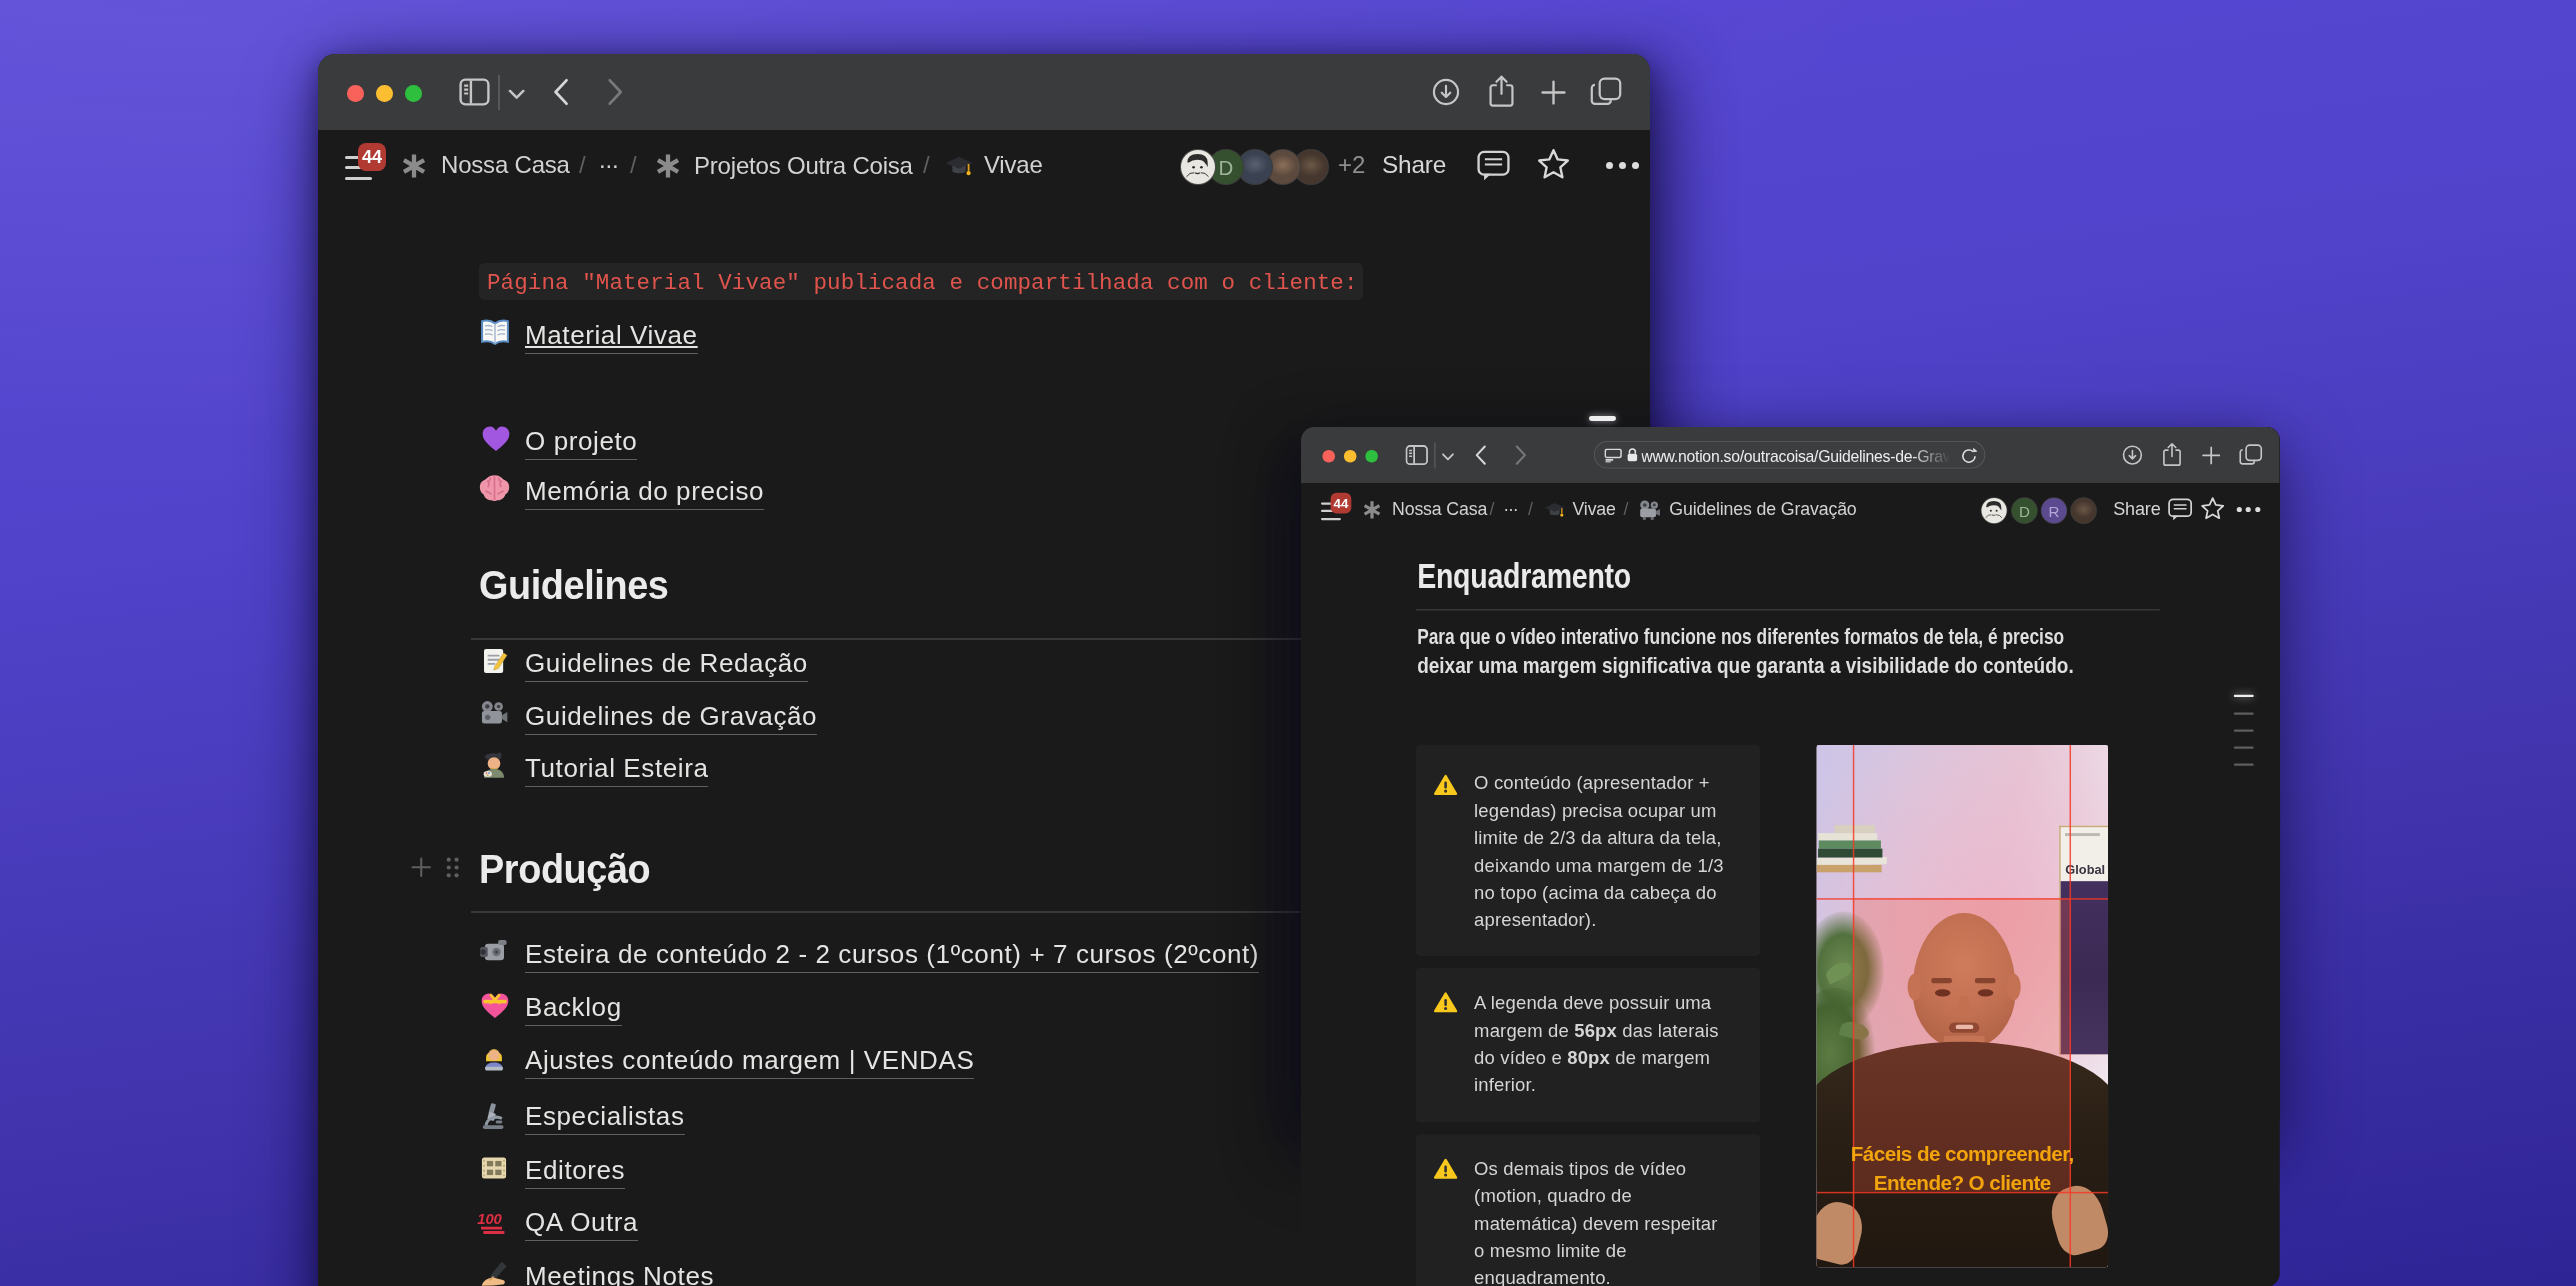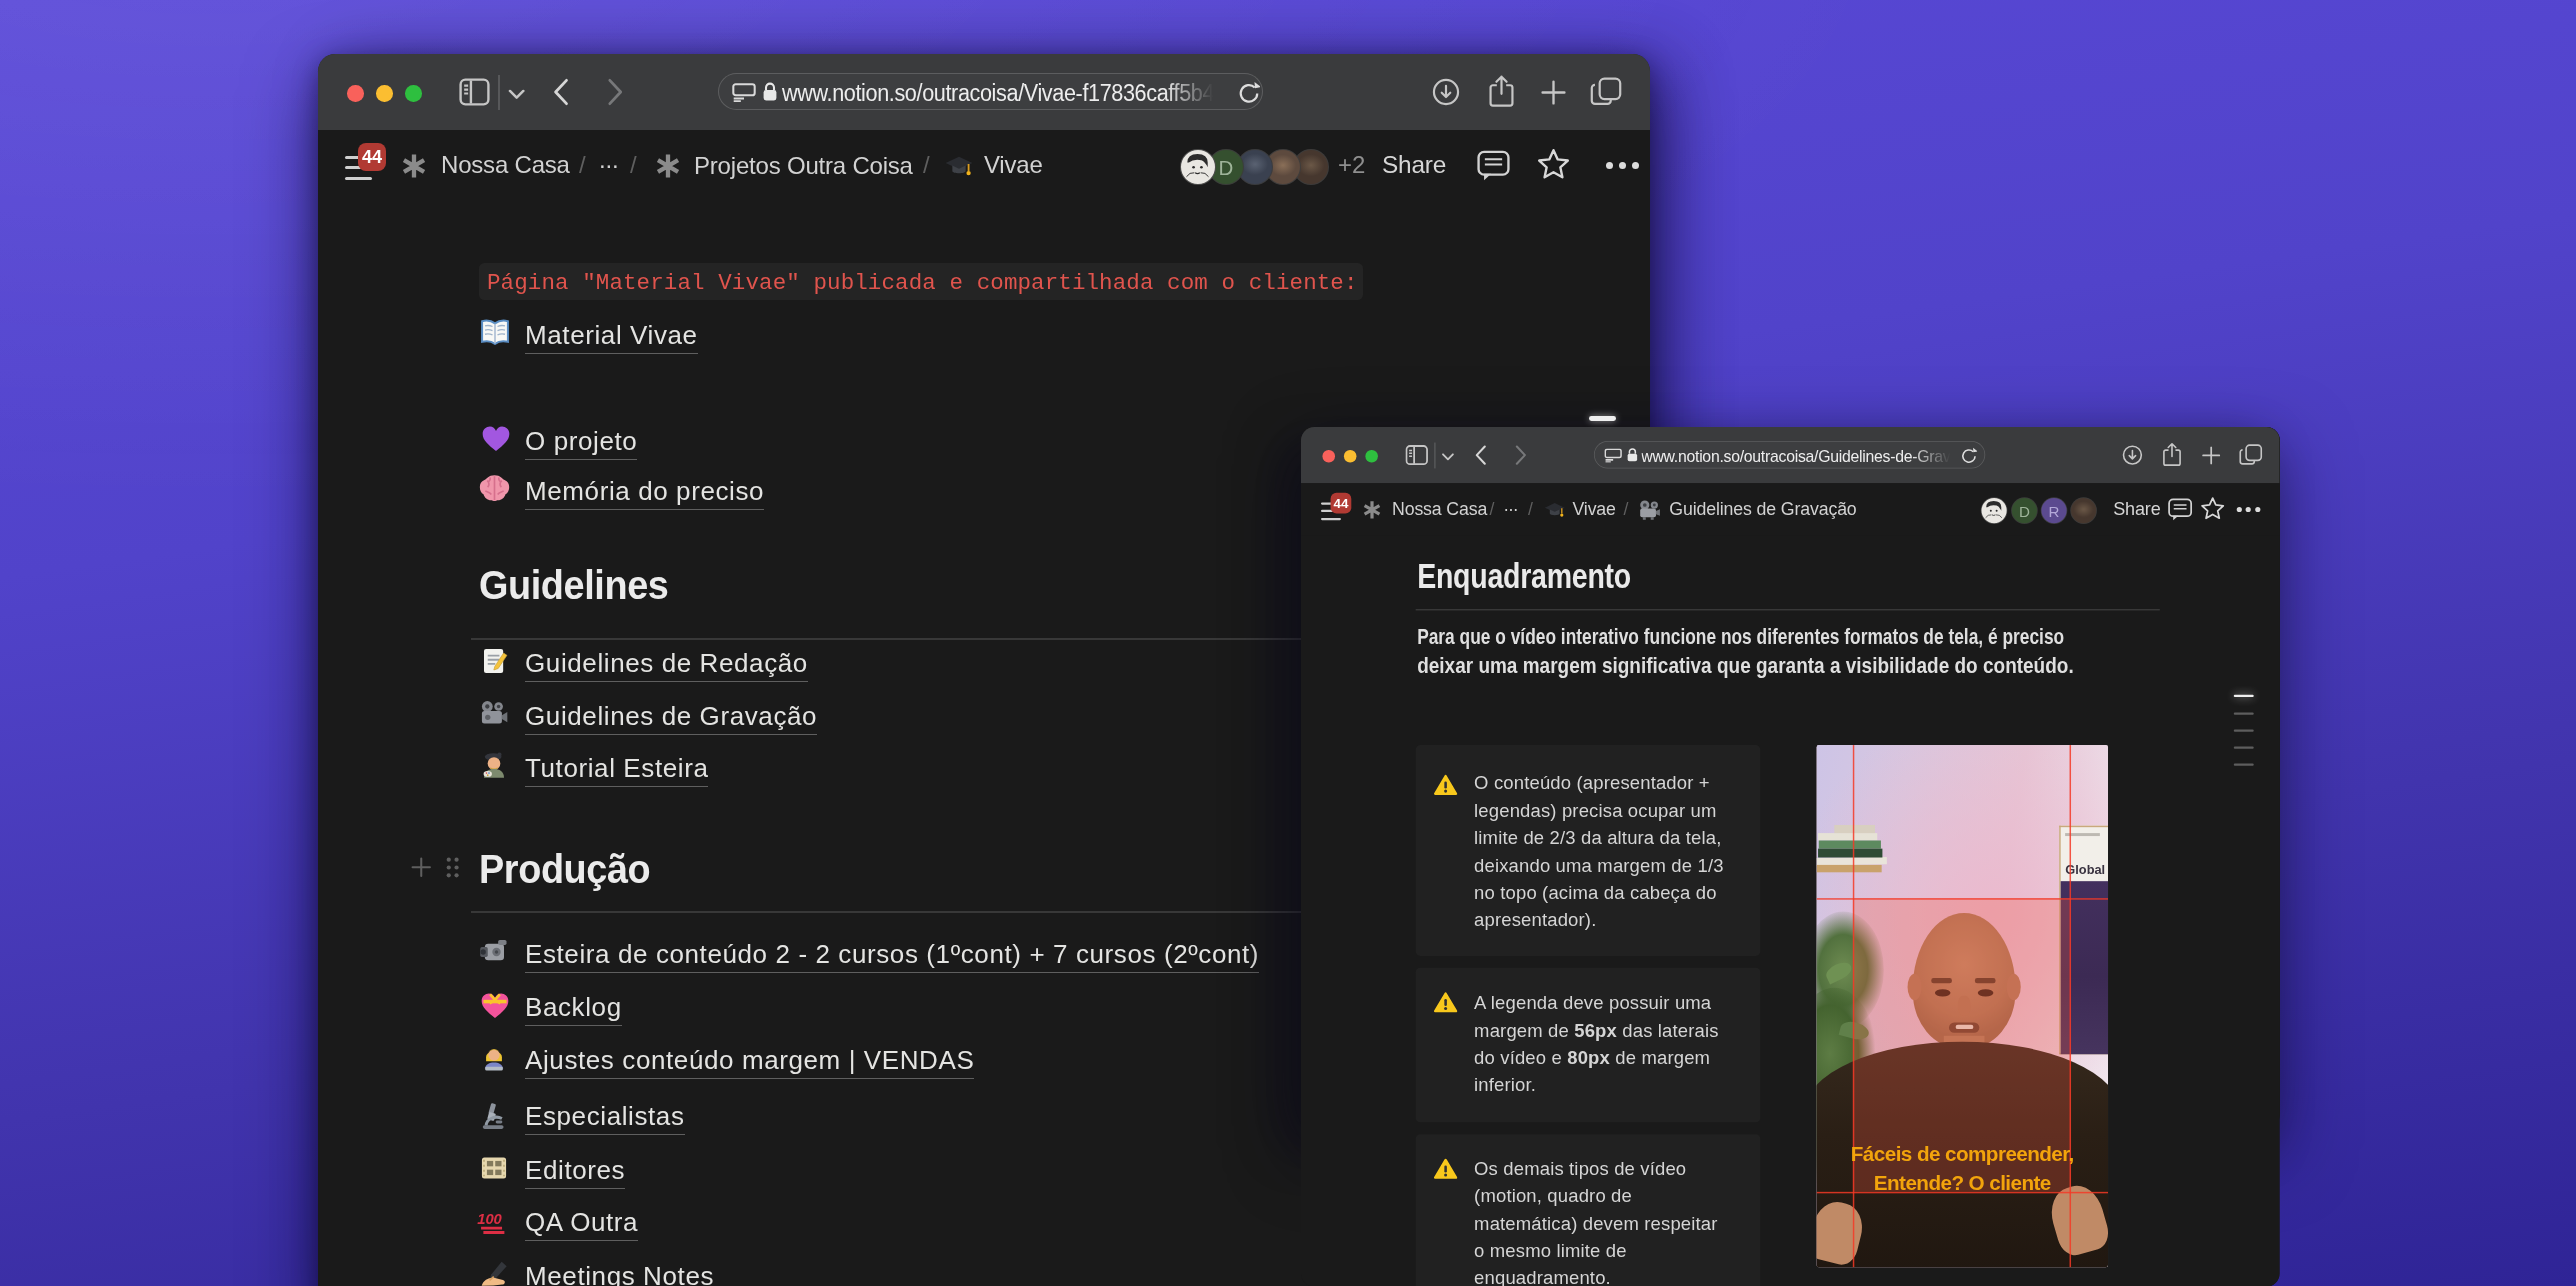--- a/index.html
+++ b/index.html
@@ -53,36 +53,20 @@
       <path d="M2.5 2.5 L11 11 L19.5 2.5" fill="none" stroke="currentColor" stroke-width="3.2" stroke-linecap="round" stroke-linejoin="round"></path>
     </svg>
 
     <svg class="ic" style="left:234px; top:24.4px; color:#d6d6d6;" width="17.3" height="28" viewBox="0 0 22 36">
       <path d="M18.5 3 L4.5 18 L18.5 33" fill="none" stroke="currentColor" stroke-width="3.6" stroke-linecap="round" stroke-linejoin="round"></path>
     </svg>
     <svg class="ic" style="left:289px; top:24.4px; color:#77787a;" width="17.3" height="28" viewBox="0 0 22 36">
       <path d="M3.5 3 L17.5 18 L3.5 33" fill="none" stroke="currentColor" stroke-width="3.6" stroke-linecap="round" stroke-linejoin="round"></path>
     </svg>
 
-    <div class="urlbar" style="left:400px; width:545px;">
-      <svg class="ic" style="left:12.6px; top:8.7px; color:#d9d9d9;" width="24" height="19" viewBox="0 0 30 24">
-        <rect x="1.5" y="1.5" width="27" height="14" rx="3" fill="none" stroke="currentColor" stroke-width="2.6"></rect>
-        <path d="M2 19.5h13M2 23h9" stroke="currentColor" stroke-width="2.6"></path>
-      </svg>
-      <svg class="ic" style="left:43px; top:8px; color:#e8e8e8;" width="16" height="20" viewBox="0 0 20 25">
-        <path d="M5 10 V7 a5 5 0 0 1 10 0 v3" fill="none" stroke="currentColor" stroke-width="2.6"></path>
-        <rect x="2" y="10" width="16" height="13" rx="3" fill="currentColor"></rect>
-      </svg>
-      <div class="abs" style="left:63px; top:5.5px; font-size:23px; color:#ededed; letter-spacing:-0.4px; white-space:nowrap; width:473px; overflow:hidden;
-        transform:scaleX(0.94); transform-origin:0 0; -webkit-mask-image:linear-gradient(90deg,#000 86%,transparent 97%); mask-image:linear-gradient(90deg,#000 86%,transparent 97%);">www.notion.so/outracoisa/Vivae-f17836caff5b46</div>
-      <svg class="ic" style="left:519px; top:7px; color:#dddddd;" width="22" height="24" viewBox="0 0 28 30">
-        <path d="M24.5 15.5 a10.5 10.5 0 1 1 -3.2-7.6" fill="none" stroke="currentColor" stroke-width="2.8"></path>
-        <path d="M21 1 l0.6 7.8 7.6-1.4z" fill="currentColor"></path>
-      </svg>
-    </div>
 
     <svg class="ic" style="left:1114px; top:24px;" width="28" height="28" viewBox="0 0 36 36">
       <circle cx="18" cy="18" r="15.5" fill="none" stroke="currentColor" stroke-width="2.8"></circle>
       <path d="M18 10 v14 M12.5 19 l5.5 5.5 5.5-5.5" fill="none" stroke="currentColor" stroke-width="2.8" stroke-linecap="round" stroke-linejoin="round"></path>
     </svg>
     <svg class="ic" style="left:1171px; top:20.5px;" width="25" height="33" viewBox="0 0 32 42">
       <path d="M10 13 H5 a3 3 0 0 0 -3 3 V36 a3 3 0 0 0 3 3 H27 a3 3 0 0 0 3-3 V16 a3 3 0 0 0 -3-3 H22" fill="none" stroke="currentColor" stroke-width="2.8"></path>
       <path d="M16 2 v22 M16 2 l-6.5 6.5 M16 2 l6.5 6.5" fill="none" stroke="currentColor" stroke-width="2.8" stroke-linecap="round" stroke-linejoin="round"></path>
     </svg>
     <svg class="ic" style="left:1223px; top:26px;" width="25" height="25" viewBox="0 0 32 32">
@@ -156,21 +140,21 @@
   <div class="content">
 
     <div class="abs" style="left:161px; top:62px; width:884px; height:37px; background:#242424; border-radius:5.5px;"></div>
     <div class="abs" style="left:169px; top:69px; font-family:'Liberation Mono',monospace; font-size:22.5px; color:#e0544d; white-space:nowrap; letter-spacing:0.1px;">Página "Material Vivae" publicada e compartilhada com o cliente:</div>
 
     <svg class="emo" style="left:162px; top:117px;" width="30" height="30" viewBox="0 0 36 36">
       <path d="M18 6.5 C14 3.5 8 2.5 2.5 3.8 V28.5 C8 27.2 14 28 18 31 C22 28 28 27.2 33.5 28.5 V3.8 C28 2.5 22 3.5 18 6.5 Z" fill="#f8f8f6" stroke="#5b8ec4" stroke-width="2.4"></path>
       <path d="M18 7 V30.5" stroke="#aebfd4" stroke-width="2"></path>
       <path d="M6 9.5c3-.8 6-.6 9 .7M6 14.5c3-.8 6-.6 9 .7M6 19.5c3-.8 6-.6 9 .7M30 9.5c-3-.8-6-.6-9 .7M30 14.5c-3-.8-6-.6-9 .7M30 19.5c-3-.8-6-.6-9 .7" stroke="#9fb3cb" stroke-width="1.6" fill="none"></path>
     </svg>
-    <div class="plink" style="left:207px; top:119px;">Material Vivae</div>
+    <div class="plink" style="left:207px; top:119px;text-decoration:underline;">Material Vivae</div>
 
     <svg class="emo" style="left:162px; top:222px;" width="32" height="32" viewBox="0 0 36 36">
       <path d="M18 31.5 C9.5 24.5 3 19.5 3 12.3 C3 7.2 7 4 11.2 4 C14.3 4 17 6 18 9 C19 6 21.7 4 24.8 4 C29 4 33 7.2 33 12.3 C33 19.5 26.5 24.5 18 31.5Z" fill="#a257e0"></path>
     </svg>
     <div class="plink" style="left:207px; top:225px;">O projeto</div>
 
     <svg class="emo" style="left:159px; top:271px;" width="35" height="33" viewBox="0 0 38 36">
       <path d="M19 3.5 C12 3.5 11 7.5 8 8.7 C4.5 10 3 13 3 16.5 C3 20.2 4.5 22.8 7 24.3 C8 28.3 12 31.3 16 30.8 C17 31.8 21 31.8 22 30.8 C26 31.3 30 28.3 31 24.3 C33.5 22.8 35 20.2 35 16.5 C35 13 33.5 10 30 8.7 C27 7.5 26 3.5 19 3.5Z" fill="#f096ab"></path>
       <path d="M19 4.5v26M11 9.5c2.5 2 2.5 5 .5 7M27 9.5c-2.5 2-2.5 5-.5 7M9 20.5c2 1.5 5 1.5 6.5 4M29 20.5c-2 1.5-5 1.5-6.5 4M14 6c1 2-.5 4-2 4.5M24 6c-1 2 .5 4 2 4.5" stroke="#d6708d" stroke-width="1.8" fill="none"></path>
     </svg>

